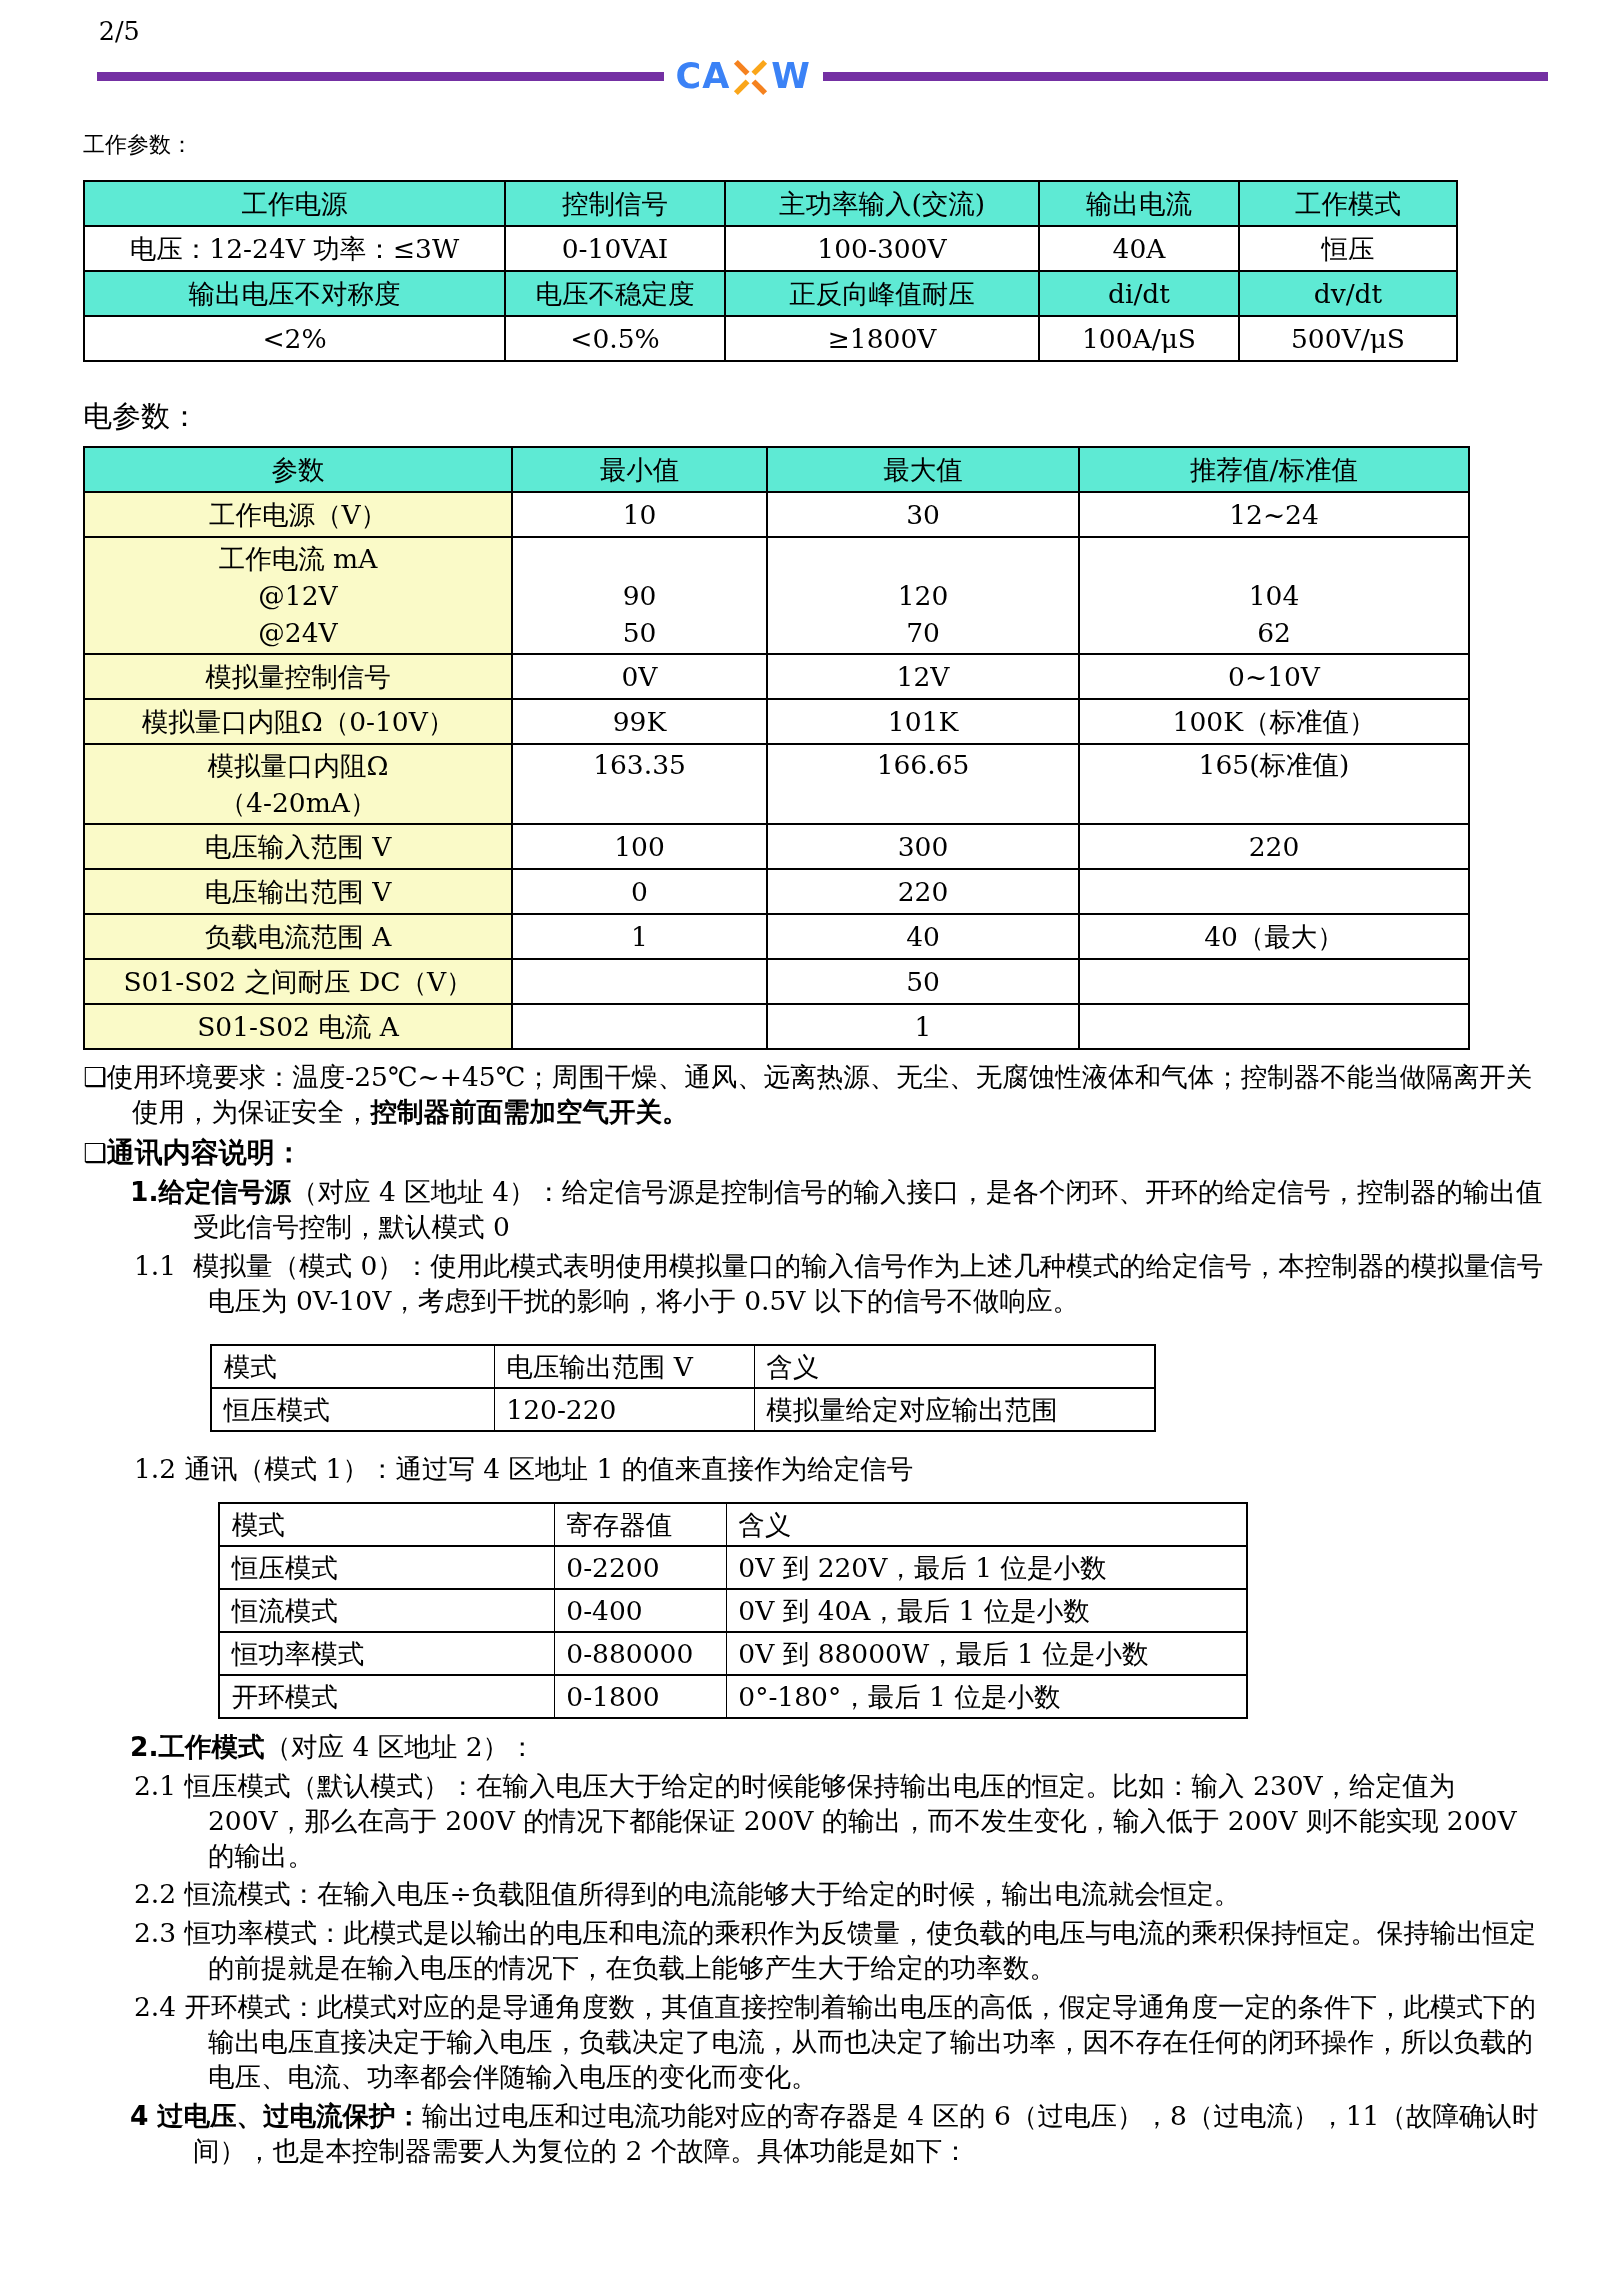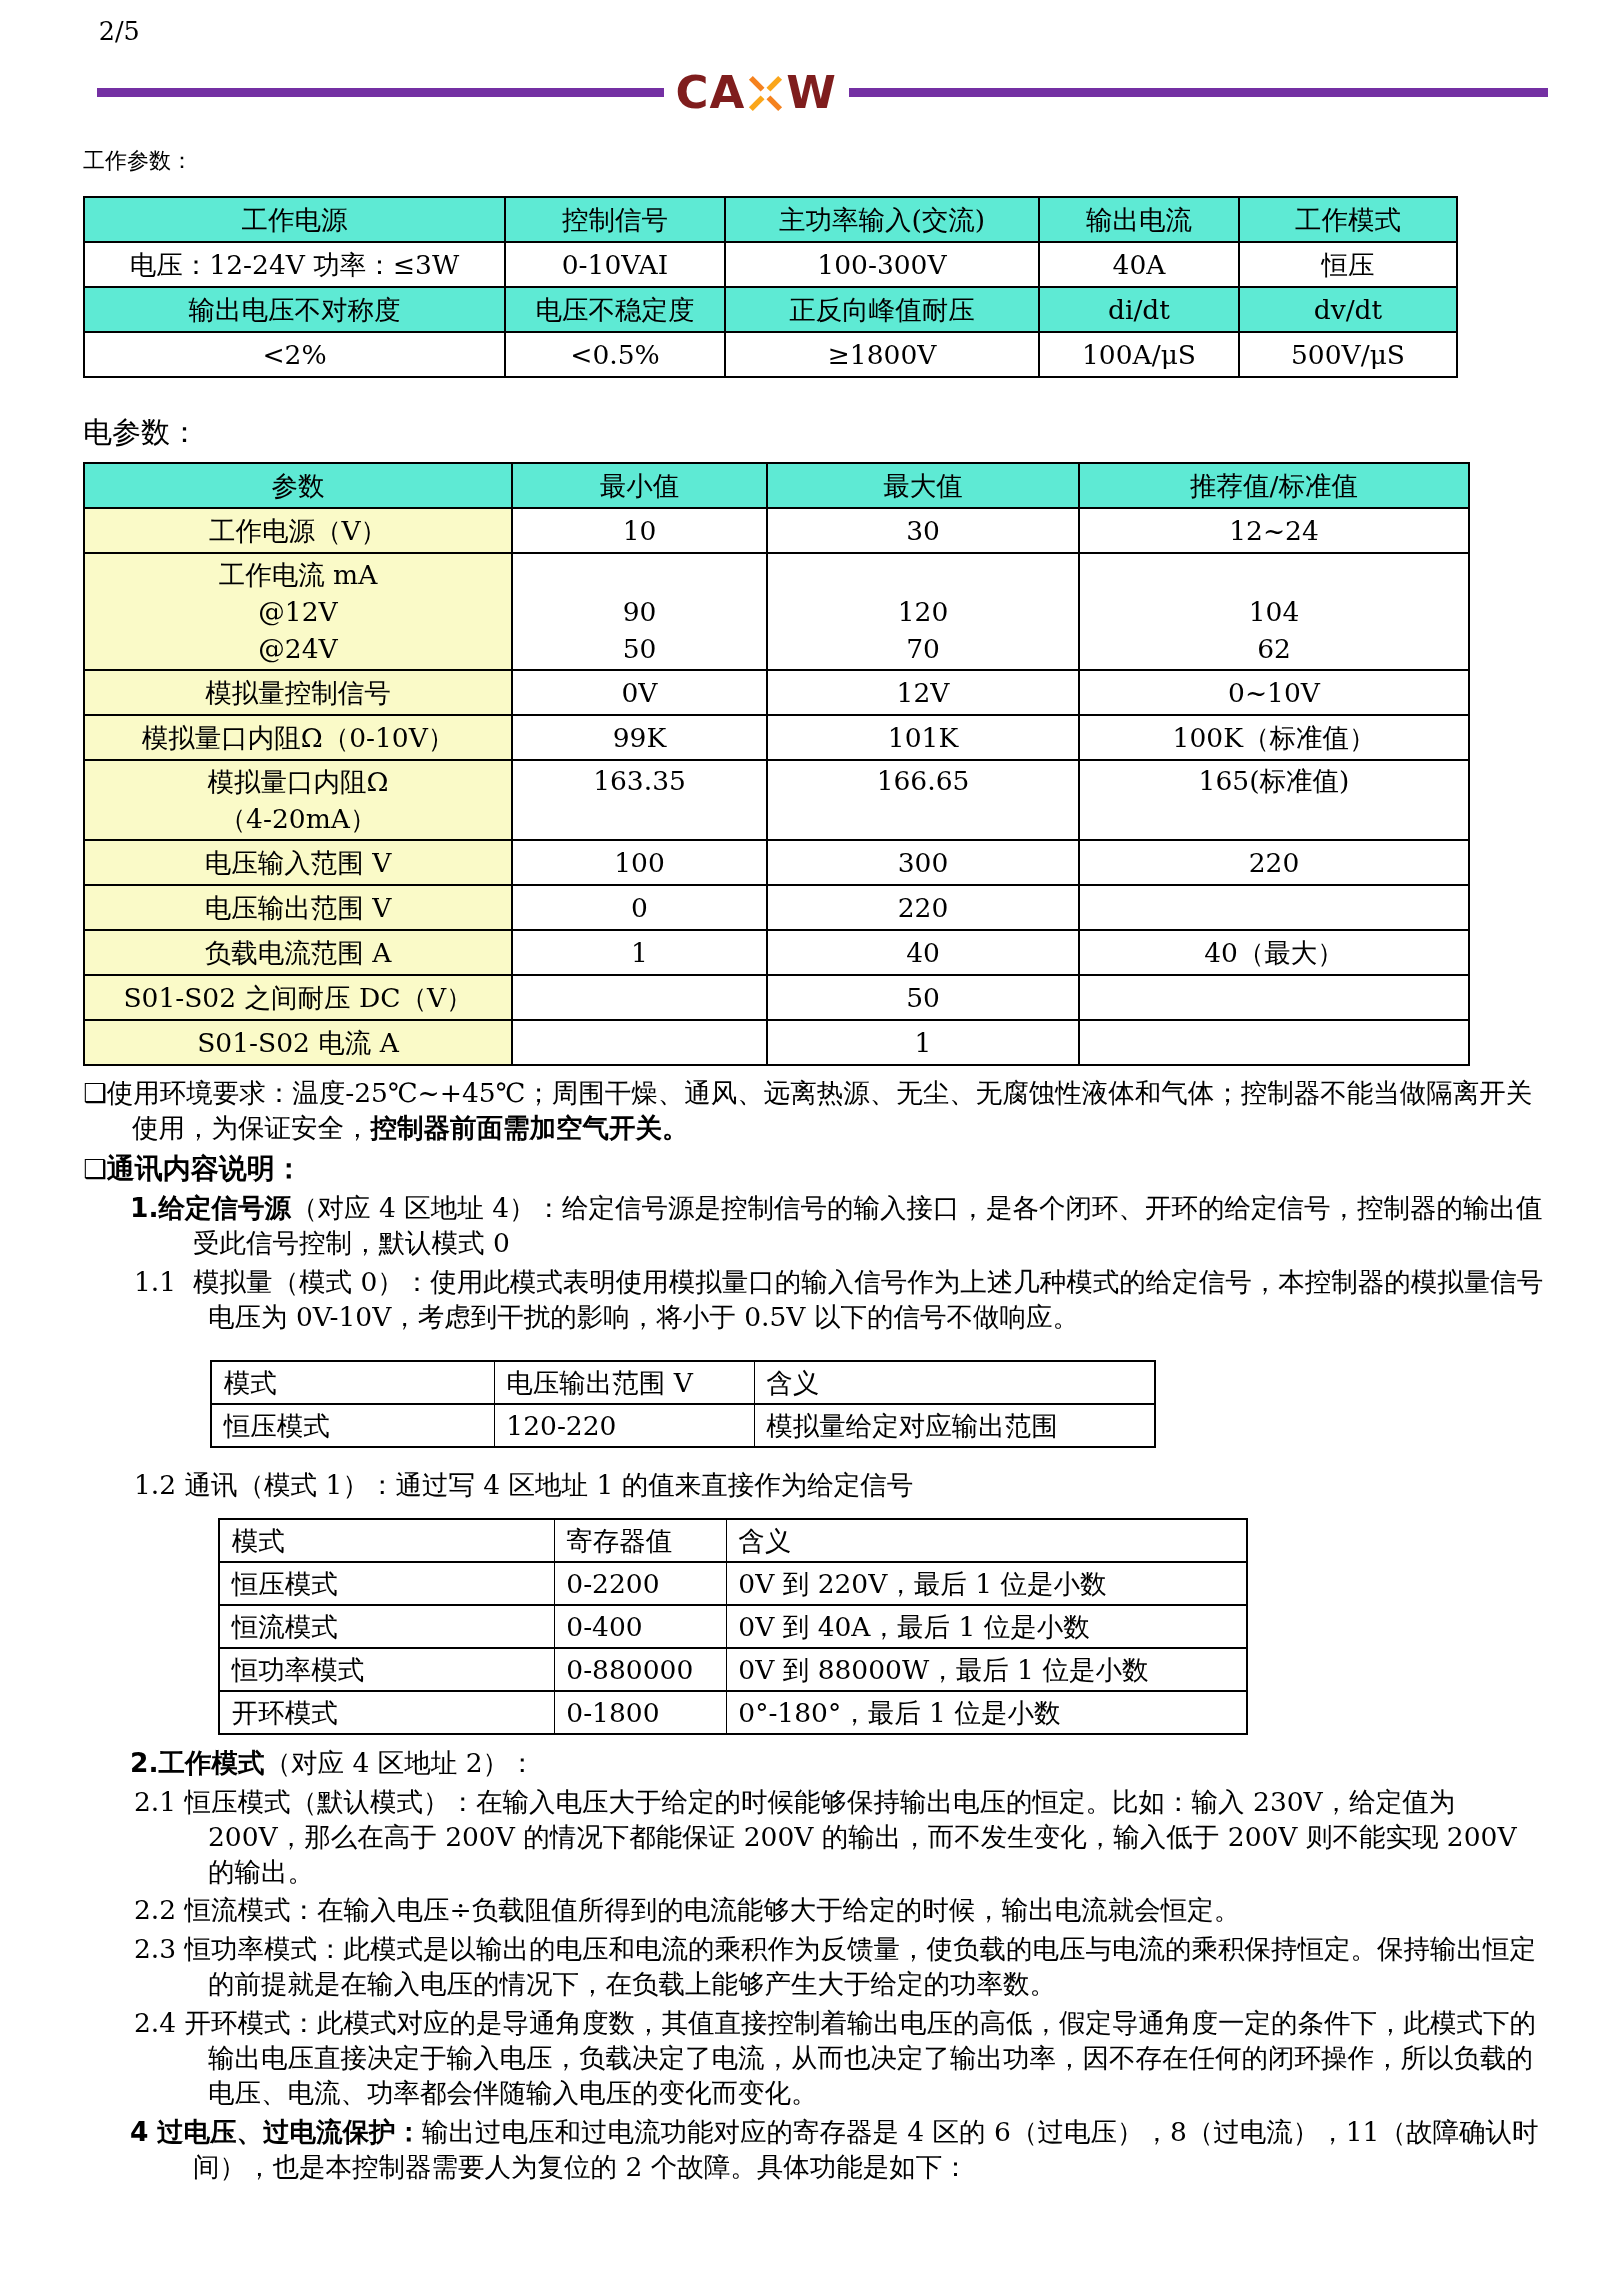--- a/index.html
+++ b/index.html
@@ -3,28 +3,28 @@
 <meta charset="utf-8">
 <style>
   html,body{margin:0;padding:0;}
   body{
     width:1621px;height:2293px;background:#ffffff;color:#000;
     font-family:"DejaVu Serif","Liberation Serif",serif;
     font-size:26.5px;line-height:35px;
     overflow:hidden;
   }
   .page{padding:13.7px 73px 0 83px;width:1465px;}
-  .pagenum{font-size:25.5px;margin-left:15.7px;margin-bottom:18px;}
+  .pagenum{font-size:25.5px;margin-left:15.7px;margin-bottom:2px;}
   
   .hdr{display:flex;align-items:center;height:51px;}
   .rule{height:8.8px;background:#7430A3;}
   .rule.left{flex:0 0 567px;margin-left:13.7px;}
   .rule.right{flex:1;}
   .logo{display:flex;align-items:center;padding:0 11.8px;font-family:"DejaVu Sans","Liberation Sans",sans-serif;
-        font-weight:bold;font-size:45px;letter-spacing:1px;color:#7f1d1d;line-height:45px;}
+        font-weight:bold;font-size:35px;letter-spacing:1px;color:#3b82f6;line-height:45px;}
   .logo svg{margin:0 1px;transform:translateY(1px);}
   
   .stitle{font-size:22px;margin:25.5px 0 17.6px 0;}
   .stitle2{font-size:29px;margin:37px 0 11.8px 0;}
   
   table{border-collapse:collapse;table-layout:fixed;}
   .btab{border:2.9px solid #000;}
   .btab td{border:2px solid #000;text-align:center;height:39px;padding:2px 5.9px;overflow:hidden;}
   .btab td.hd{background:#5eead4;}
   .t2 td.lab{background:#FAFAC8;}

